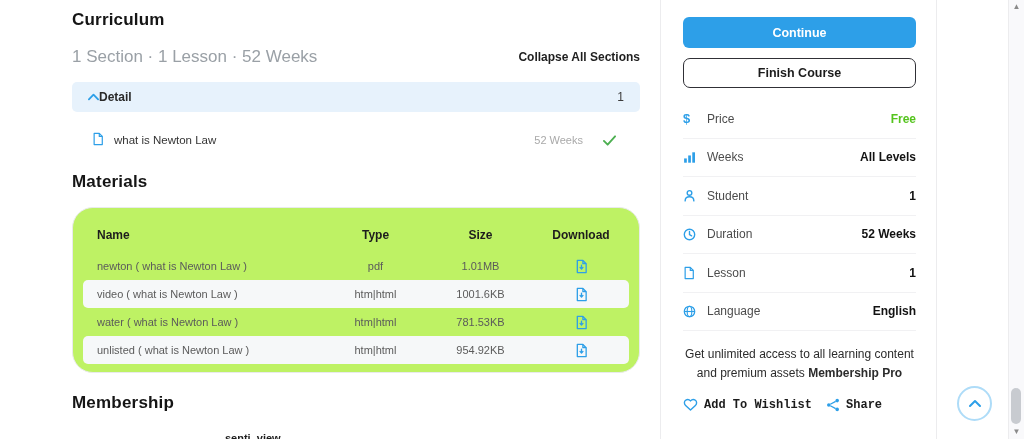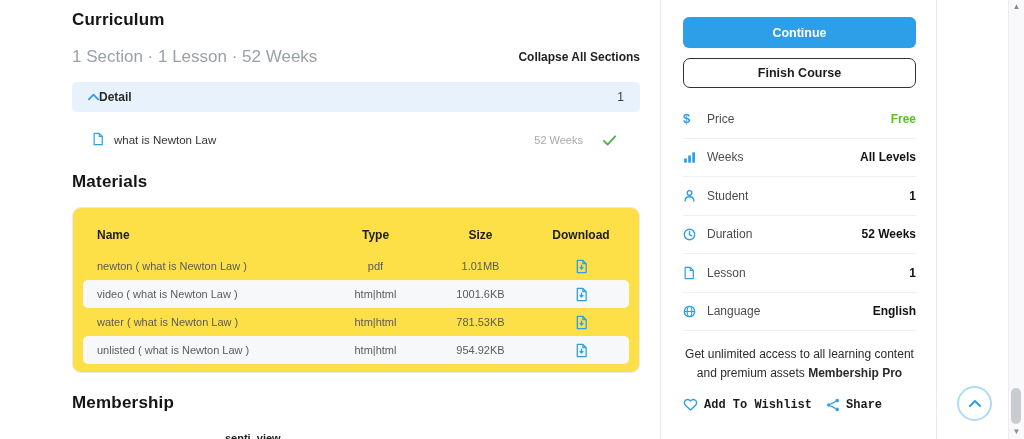--- a/index.html
+++ b/index.html
@@ -23,21 +23,21 @@
 
   .section-bar { margin-top:15px; height:30px; background:#e7f2fc; border-radius:5px;
     display:flex; align-items:center; padding:0 16px; gap:0; cursor:pointer; }
   .section-bar .name { font-size:12px; font-weight:700; color:#2a2a2a; }
   .section-bar .badge { margin-left:auto; font-size:12px; color:#3c3c3c; }
 
   .lesson-row { height:34px; display:flex; align-items:flex-end; gap:10px; padding:0 24px 0 20px; cursor:pointer; }
   .lesson-row .title { font-size:11.5px; color:#343434; }
   .lesson-row .dur { margin-left:auto; font-size:11px; color:#a9a9a9; margin-right:10px; }
 
-  .materials-card { margin-top:15px; border:1px solid #e9eaec; border-radius:9px; padding:10px 0 8px; background:#fde047; }
+  .materials-card { margin-top:15px; border:1px solid #e9eaec; border-radius:21px; padding:10px 0 8px; background:#bef264; }
   .t-row { display:grid; grid-template-columns:240px 105px 105px 1fr; align-items:center; margin:0 10px; }
   .t-head { height:34px; font-size:12px; font-weight:700; color:#1d1d1d; }
   .t-data { height:28px; font-size:11px; color:#5b5b5b; border-radius:5px; }
   .t-body .t-data:nth-child(even) { background:#f6f8f9; }
   .cell-name { padding-left:14px; }
   .cell-center { text-align:center; }
   .cell-dl { display:flex; justify-content:center; }
   .dl-btn { background:none; border:none; padding:0; cursor:pointer; color:#2D9FE8; display:flex; }
 
   .instructor-name { margin:19px 0 12px 153px; font-size:11px; font-weight:700; color:#1d1d1d; }

